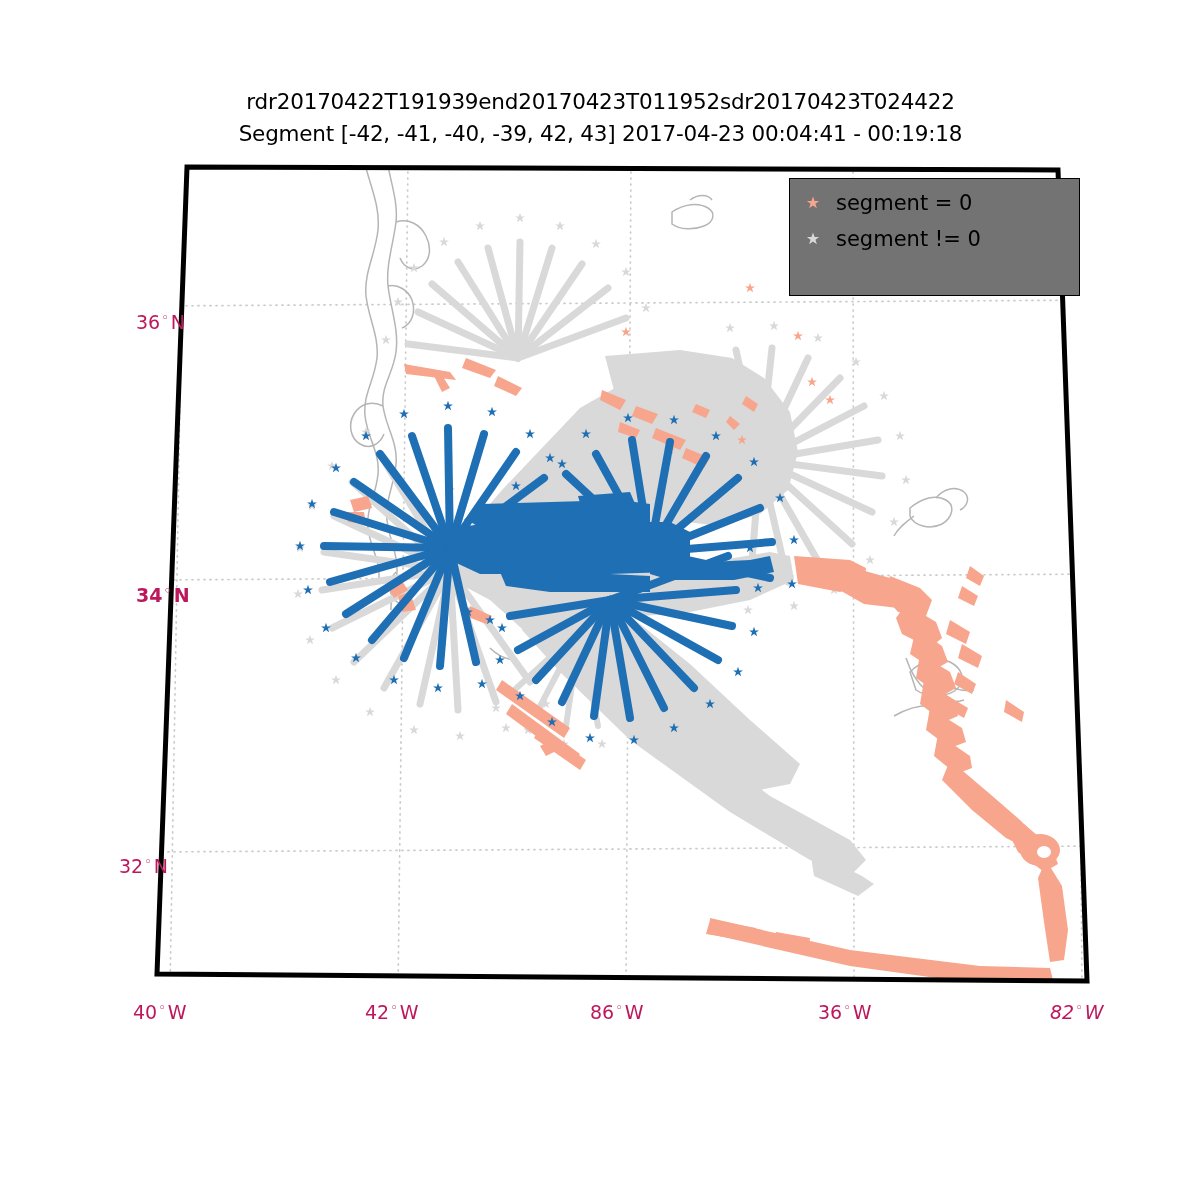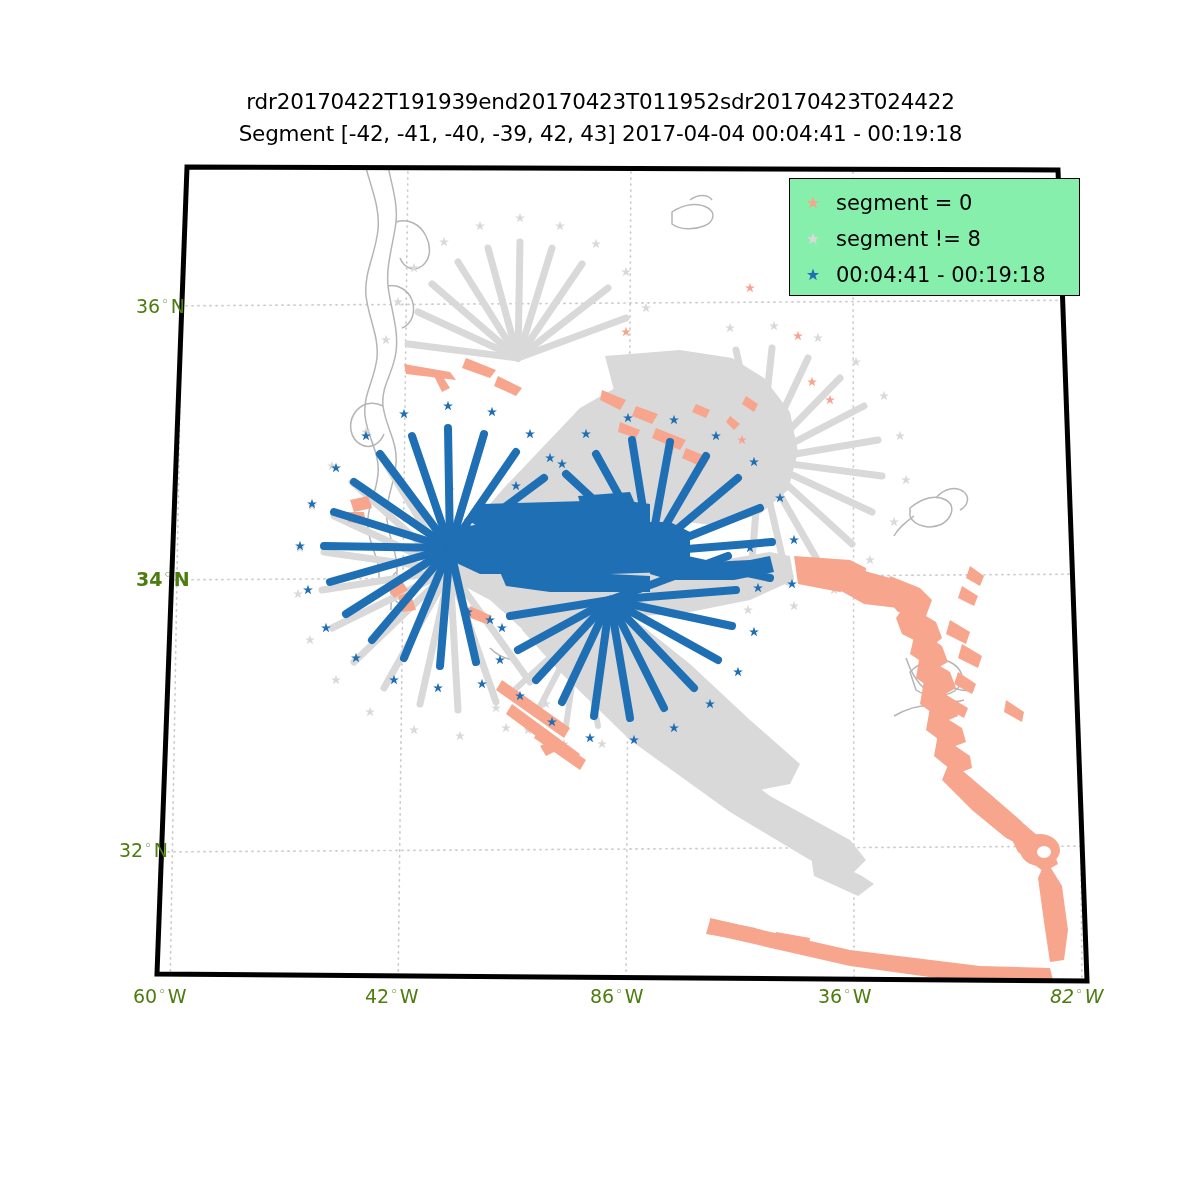--- a/index.html
+++ b/index.html
@@ -11,39 +11,39 @@
   
   #title-block{position:absolute;left:0;top:86px;width:1201px;text-align:center;}
   .title-line{display:block;font-size:21.5px;color:#000;line-height:32px;letter-spacing:-0.2px;}
 
   
   #map-axes{position:absolute;left:150px;top:160px;width:950px;height:830px;}
   #map-clip{position:absolute;left:0;top:0;width:950px;height:830px;overflow:hidden;}
   #map-svg{position:absolute;left:0;top:0;}
 
   
-  .tick-label{position:absolute;font-size:19px;color:#4d7c0f;white-space:nowrap;}
+  .tick-label{position:absolute;font-size:19px;color:#be185d;white-space:nowrap;margin-top:16px;}
   .tick-label .deg{font-size:13px;vertical-align:super;line-height:0;margin-left:1px;margin-right:2px;}
 
   
   #legend{position:absolute;left:789px;top:178px;width:291px;height:118px;
-          background:#86efac;border:1.3px solid #000;box-sizing:border-box;}
+          background:#737373;border:1.3px solid #000;box-sizing:border-box;}
   .legend-row{position:absolute;left:0;width:291px;height:36px;display:flex;align-items:center;}
   .legend-marker{width:46px;display:flex;align-items:center;justify-content:center;}
   .legend-text{font-size:21px;color:#000;white-space:nowrap;}
   .star{display:block;}
 </style>
 </head>
 <body>
 
 <div id="figure">
 
   <div id="title-block">
     <span class="title-line">rdr20170422T191939end20170423T011952sdr20170423T024422</span>
-    <span class="title-line">Segment [-42, -41, -40, -39, 42, 43] 2017-04-04 00:04:41 - 00:19:18</span>
+    <span class="title-line">Segment [-42, -41, -40, -39, 42, 43] 2017-04-23 00:04:41 - 00:19:18</span>
   </div>
 
   <div id="map-axes">
     <div id="map-clip">
       <svg id="map-svg" width="950" height="830" viewBox="0 0 950 830">
         <defs>
 
           <g id="starmark">
             <path d="M0,-5.2 L1.25,-1.6 L4.95,-1.6 L2.0,0.6 L3.1,4.3 L0,2.05 L-3.1,4.3 L-2.0,0.6 L-4.95,-1.6 L-1.25,-1.6 Z"></path>
           </g>
@@ -408,21 +408,21 @@
     <div class="tick-label" style="left:136px;top:568px;font-weight:bold;">
       <span>34</span><span class="deg">◦</span><span>N</span>
     </div>
     <div class="tick-label" style="left:119px;top:839px;text-align:center;">
       <span>32</span><span class="deg">◦</span><span>N</span>
     </div>
   </div>
 
   <div>
     <div class="tick-label" style="left:133px;top:985px;">
-      <span>60</span><span class="deg">◦</span><span>W</span>
+      <span>40</span><span class="deg">◦</span><span>W</span>
     </div>
     <div class="tick-label" style="left:365px;top:985px;">
       <span>42</span><span class="deg">◦</span><span>W</span>
     </div>
     <div class="tick-label" style="left:590px;top:985px;">
       <span>86</span><span class="deg">◦</span><span>W</span>
     </div>
     <div class="tick-label" style="left:818px;top:985px;">
       <span>36</span><span class="deg">◦</span><span>W</span>
     </div>
@@ -439,25 +439,17 @@
         </svg>
       </span>
       <span class="legend-text">segment = 0</span>
     </div>
     <div class="legend-row" style="top:42px;">
       <span class="legend-marker">
         <svg class="star" width="18" height="18" viewBox="-9 -9 18 18" aria-hidden="true">
           <path d="M0,-6.4 L1.55,-2.0 L6.1,-2.0 L2.45,0.75 L3.85,5.3 L0,2.5 L-3.85,5.3 L-2.45,0.75 L-6.1,-2.0 L-1.55,-2.0 Z" fill="#d9d9d9"></path>
         </svg>
       </span>
-      <span class="legend-text">segment != 8</span>
-    </div>
-    <div class="legend-row" style="top:78px;">
-      <span class="legend-marker">
-        <svg class="star" width="18" height="18" viewBox="-9 -9 18 18" aria-hidden="true">
-          <path d="M0,-6.4 L1.55,-2.0 L6.1,-2.0 L2.45,0.75 L3.85,5.3 L0,2.5 L-3.85,5.3 L-2.45,0.75 L-6.1,-2.0 L-1.55,-2.0 Z" fill="#1f6fb4"></path>
-        </svg>
-      </span>
-      <span class="legend-text">00:04:41 - 00:19:18</span>
+      <span class="legend-text">segment != 0</span>
     </div>
   </div>
 
 </div>
 
 </body></html>

